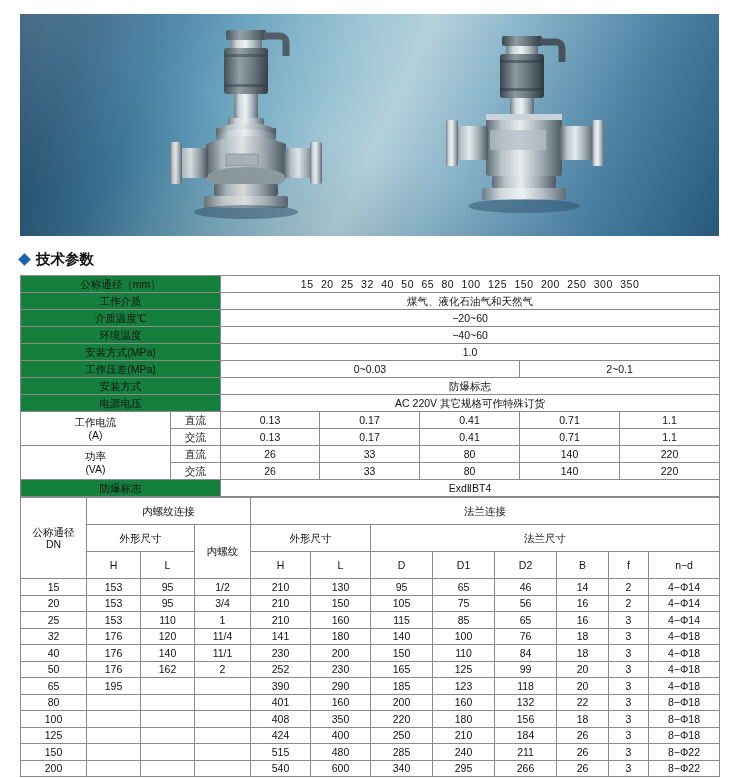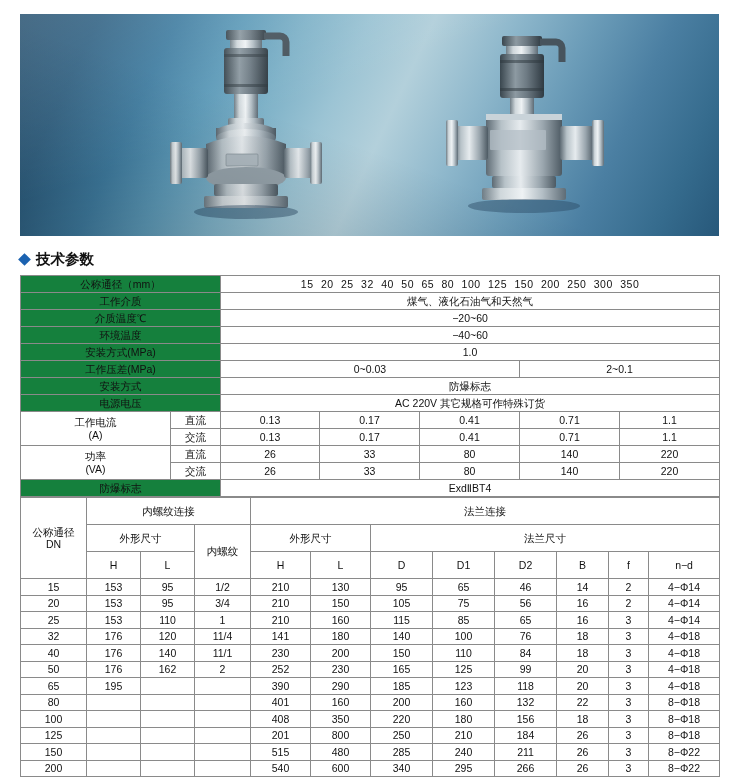--- a/index.html
+++ b/index.html
@@ -452,22 +452,22 @@
           <td>156</td>
           <td>18</td>
           <td>3</td>
           <td class="nowrap">8−Φ18</td>
         </tr>
       <tr>
           <td>125</td>
           <td></td>
           <td></td>
           <td></td>
-          <td>201</td>
-          <td>800</td>
+          <td>424</td>
+          <td>400</td>
           <td>250</td>
           <td>210</td>
           <td>184</td>
           <td>26</td>
           <td>3</td>
           <td class="nowrap">8−Φ18</td>
         </tr>
       <tr>
           <td>150</td>
           <td></td>

